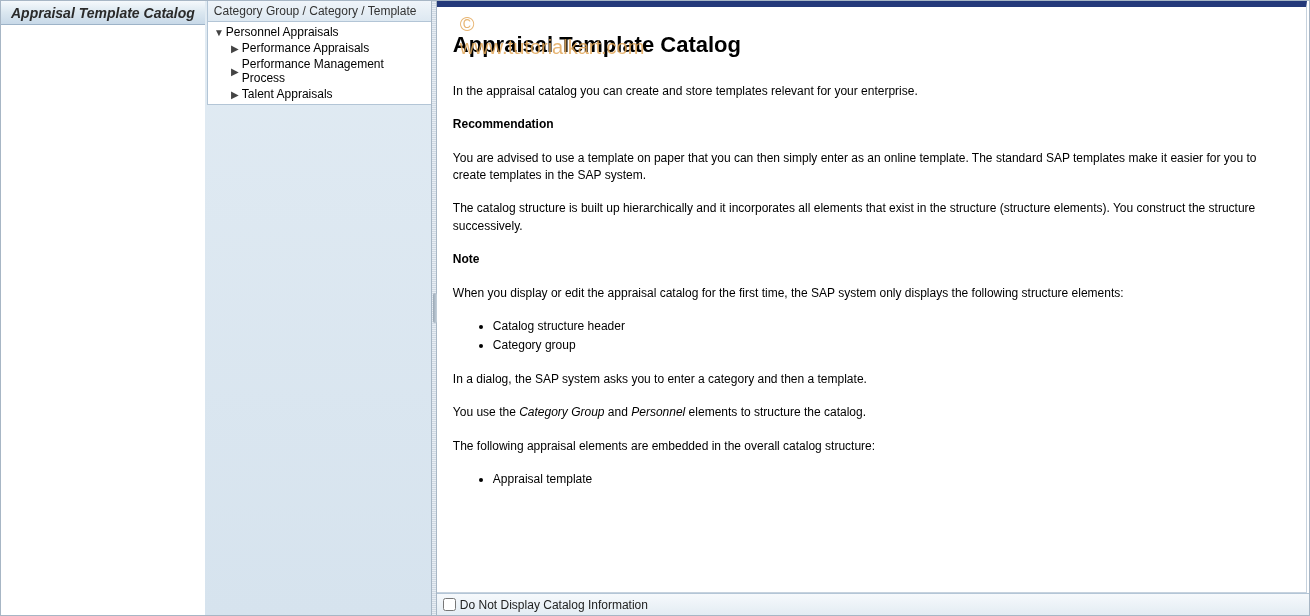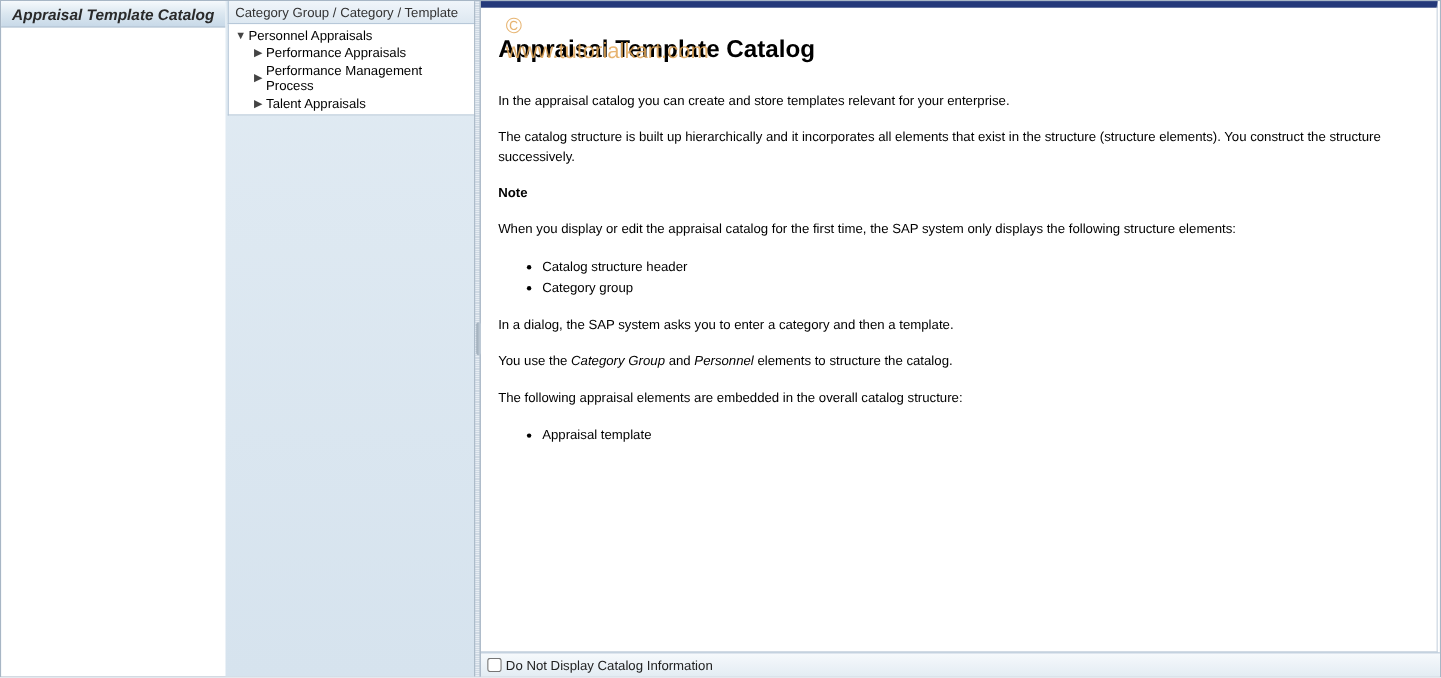--- a/index.html
+++ b/index.html
@@ -129,21 +129,23 @@
       <div class="grip"></div>
     </div>
 
     <div class="content">
       <div class="doc-wrap scroll-thin">
         <div class="doc">
           <h1>Appraisal Template Catalog</h1>
 
           <p>In the appraisal catalog you can create and store templates relevant for your enterprise.</p>
 
+          <p><b>Recommendation</b></p>
 
+          <p>You are advised to use a template on paper that you can then simply enter as an online template. The standard SAP templates make it easier for you to create templates in the SAP system.</p>
 
           <p>The catalog structure is built up hierarchically and it incorporates all elements that exist in the structure (structure elements). You construct the structure successively.</p>
 
           <p><b>Note</b></p>
 
           <p>When you display or edit the appraisal catalog for the first time, the SAP system only displays the following structure elements:</p>
 
           <ul>
             <li>Catalog structure header</li>
             <li>Category group</li>

